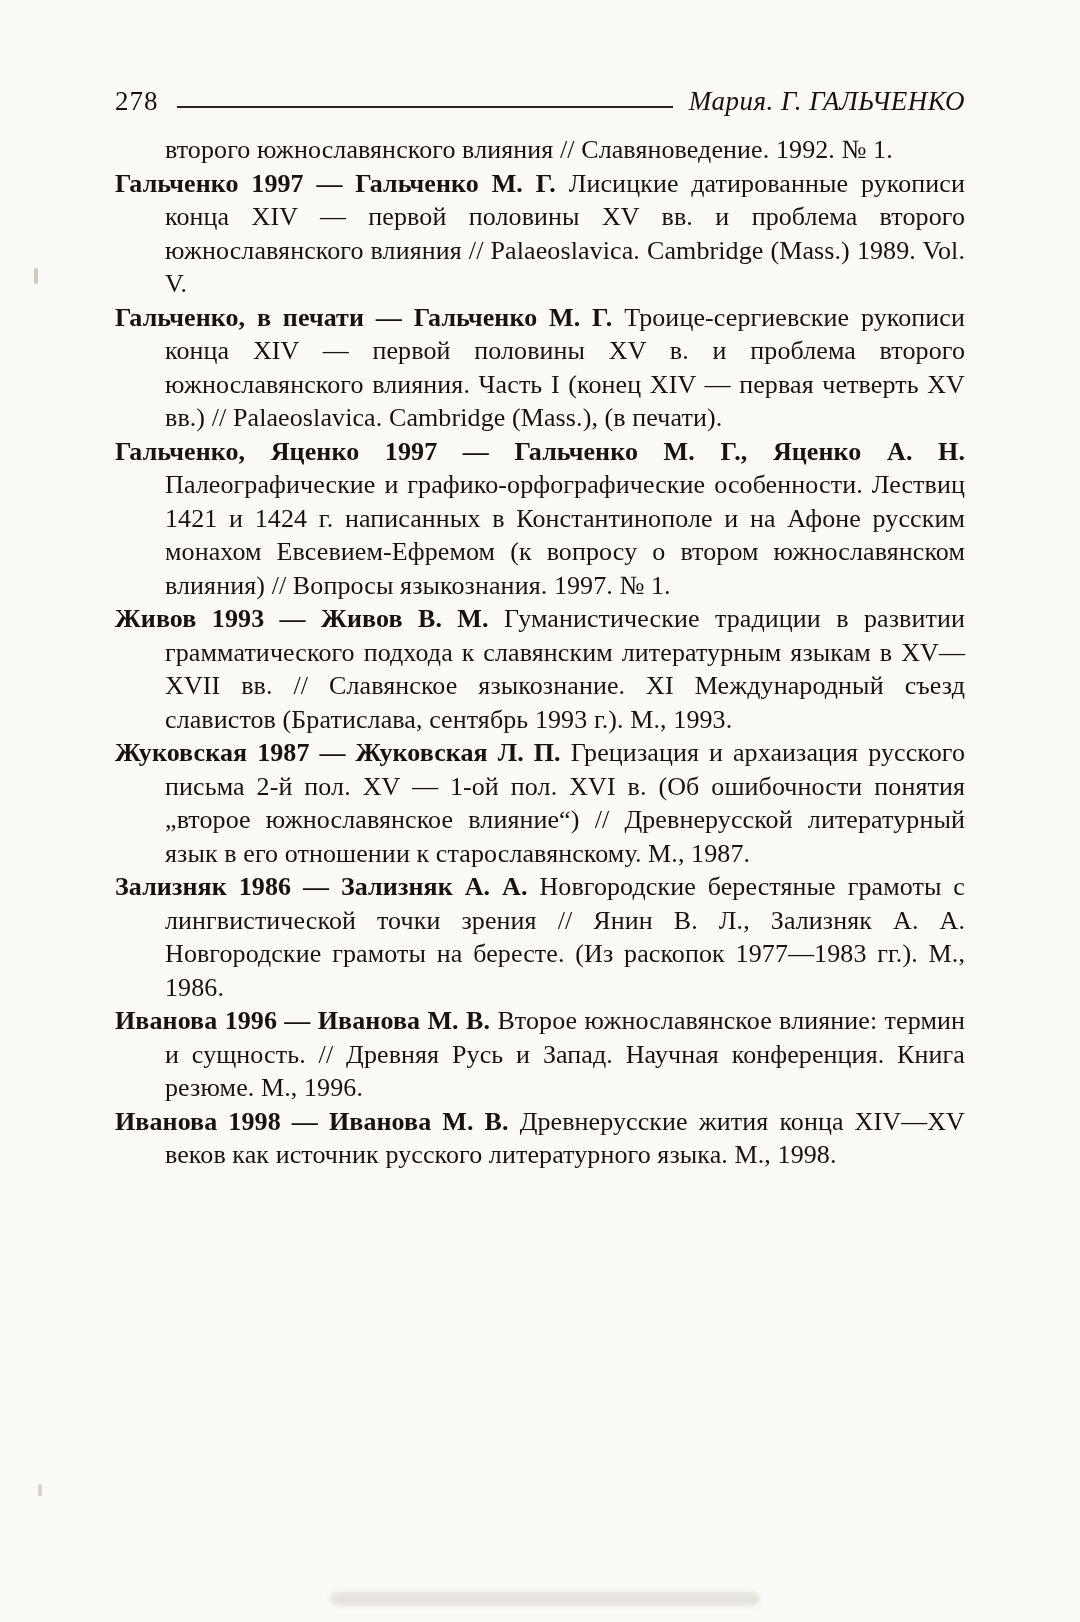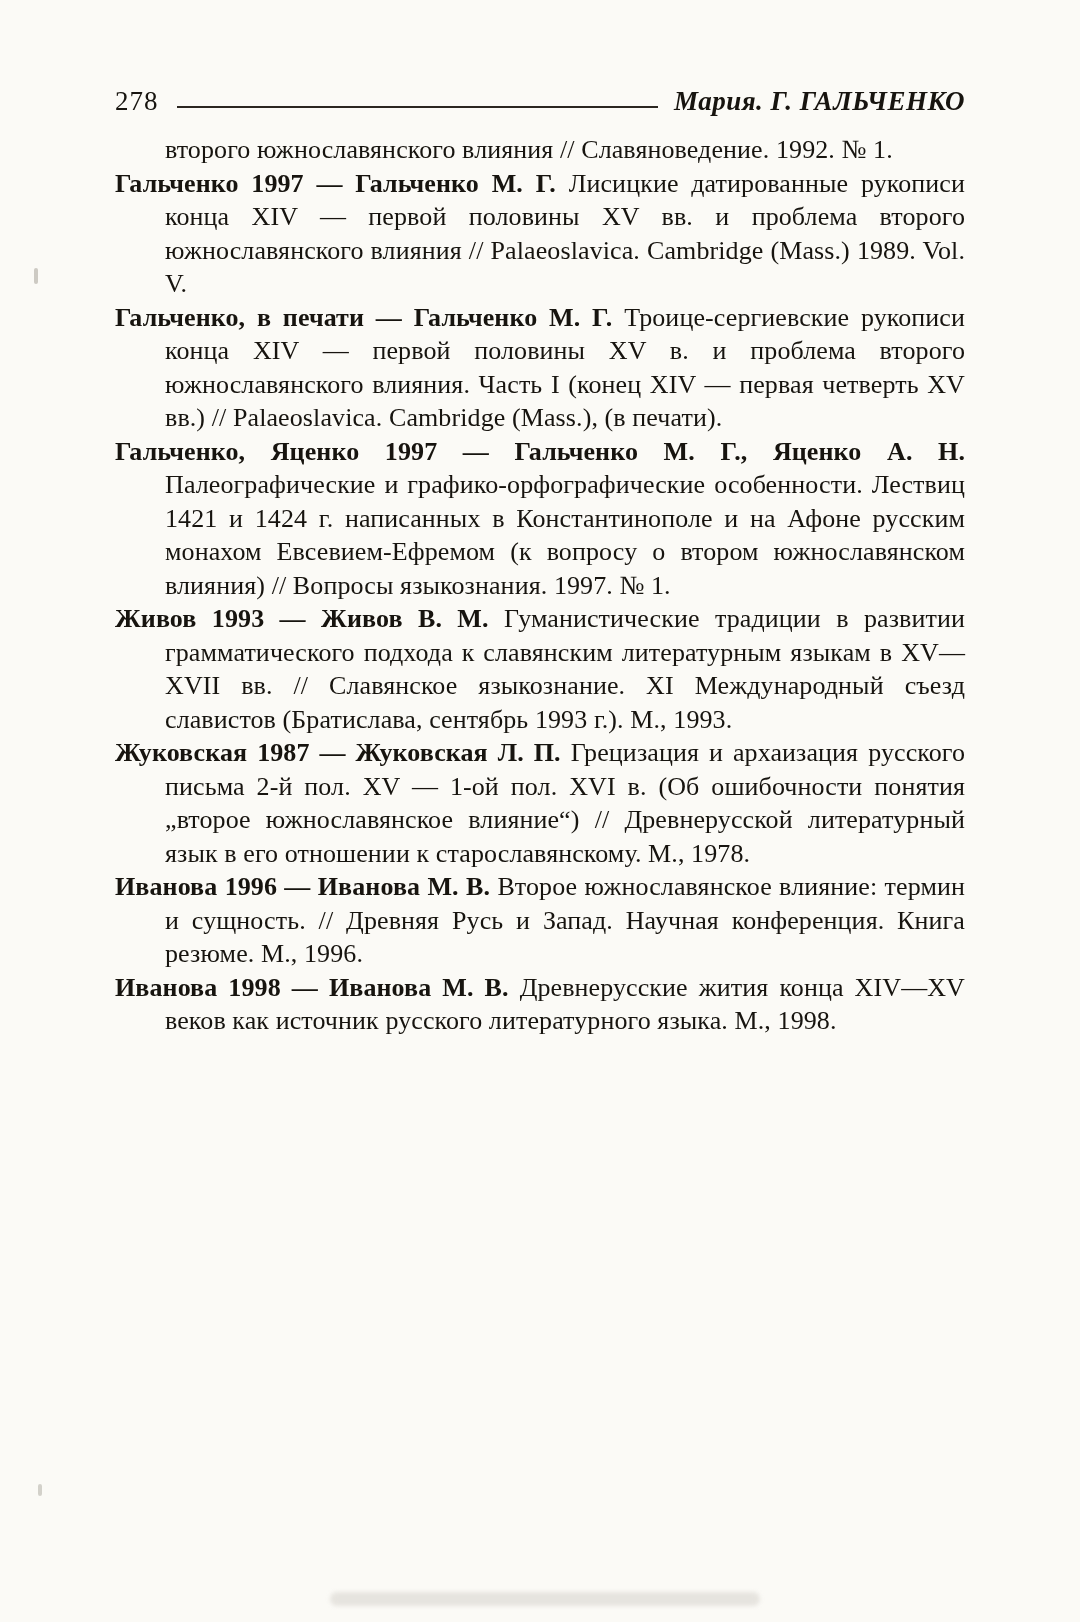--- a/index.html
+++ b/index.html
@@ -29,21 +29,21 @@
   }
   .header-rule {
     flex: 1;
     border-bottom: 2px solid #2b2620;
     height: 2px;
     align-self: center;
     margin: 8px 16px 0 18px;
   }
   .running-title {
     font-style: italic;
-    font-weight: 700;
+    font-weight: 400;
     letter-spacing: 0.5px;
     white-space: nowrap;
   }
   .bib {
     font-size: 26px;
     line-height: 33.5px;
     letter-spacing: 0.1px;
   }
   .bib p {
     margin: 0;
@@ -109,24 +109,28 @@
       <span>Палеографические и графико-орфографические особенности. Лествиц 1421 и 1424 г. написанных в Константинополе и на Афоне русским монахом Евсевием-Ефремом (к вопросу о втором южнославянском влияния) // Вопросы языкознания. 1997. № 1.</span>
     </p>
 
     <p class="entry">
       <b class="term">Живов 1993 — Живов В. М.</b>
       <span>Гуманистические традиции в развитии грамматического подхода к славянским литературным языкам в XV—XVII вв. // Славянское языкознание. XI Международный съезд славистов (Братислава, сентябрь 1993 г.). М., 1993.</span>
     </p>
 
     <p class="entry">
       <b class="term">Жуковская 1987 — Жуковская Л. П.</b>
-      <span>Грецизация и архаизация русского письма 2-й пол. XV — 1-ой пол. XVI в. (Об ошибочности понятия „второе южнославянское влияние“) // Древнерусской литературный язык в его отношении к старославянскому. М., 1978.</span>
+      <span>Грецизация и архаизация русского письма 2-й пол. XV — 1-ой пол. XVI в. (Об ошибочности понятия „второе южнославянское влияние“) // Древнерусской литературный язык в его отношении к старославянскому. М., 1987.</span>
     </p>
 
 
+    <p class="entry">
+      <b class="term">Зализняк 1986 — Зализняк А. А.</b>
+      <span>Новгородские берестяные грамоты с лингвистической точки зрения // Янин В. Л., Зализняк А. А. Новгородские грамоты на бересте. (Из раскопок 1977—1983 гг.). М., 1986.</span>
+    </p>
 
     <p class="entry">
       <b class="term">Иванова 1996 — Иванова М. В.</b>
       <span>Второе южнославянское влияние: термин и сущность. // Древняя Русь и Запад. Научная конференция. Книга резюме. М., 1996.</span>
     </p>
 
     <p class="entry">
       <b class="term">Иванова 1998 — Иванова М. В.</b>
       <span>Древнерусские жития конца XIV—XV веков как источник русского литературного языка. М., 1998.</span>
     </p>

